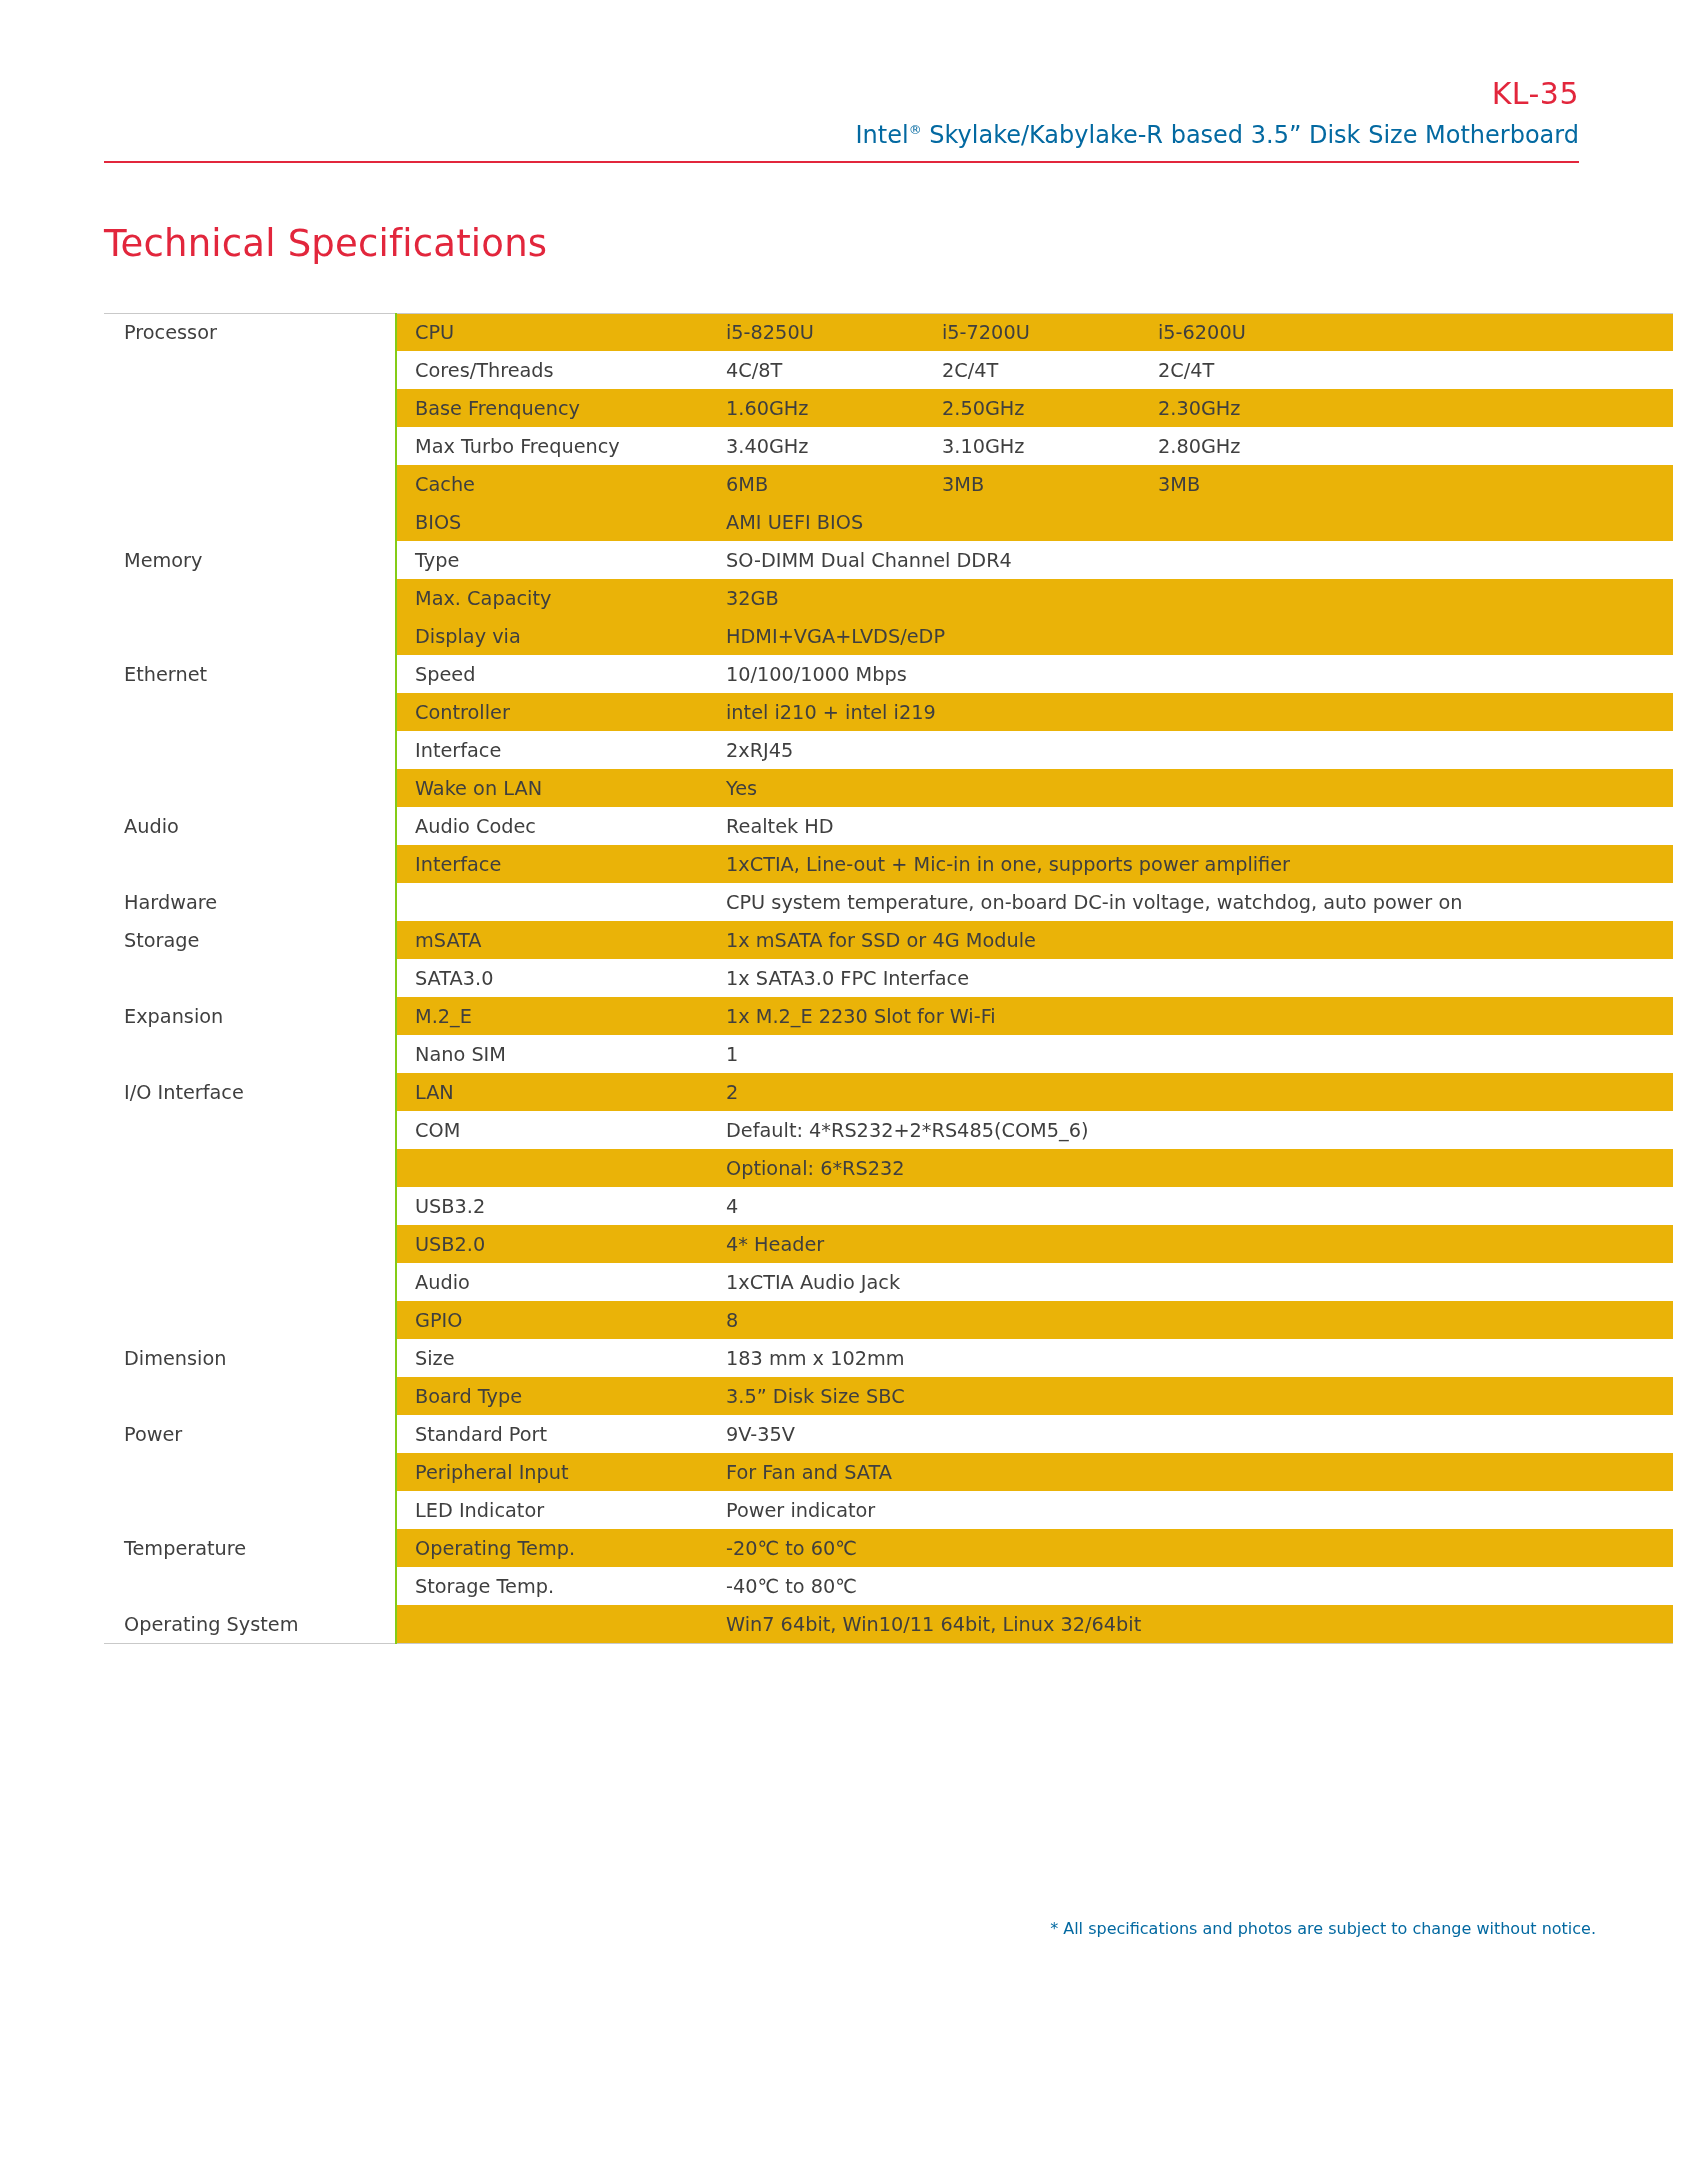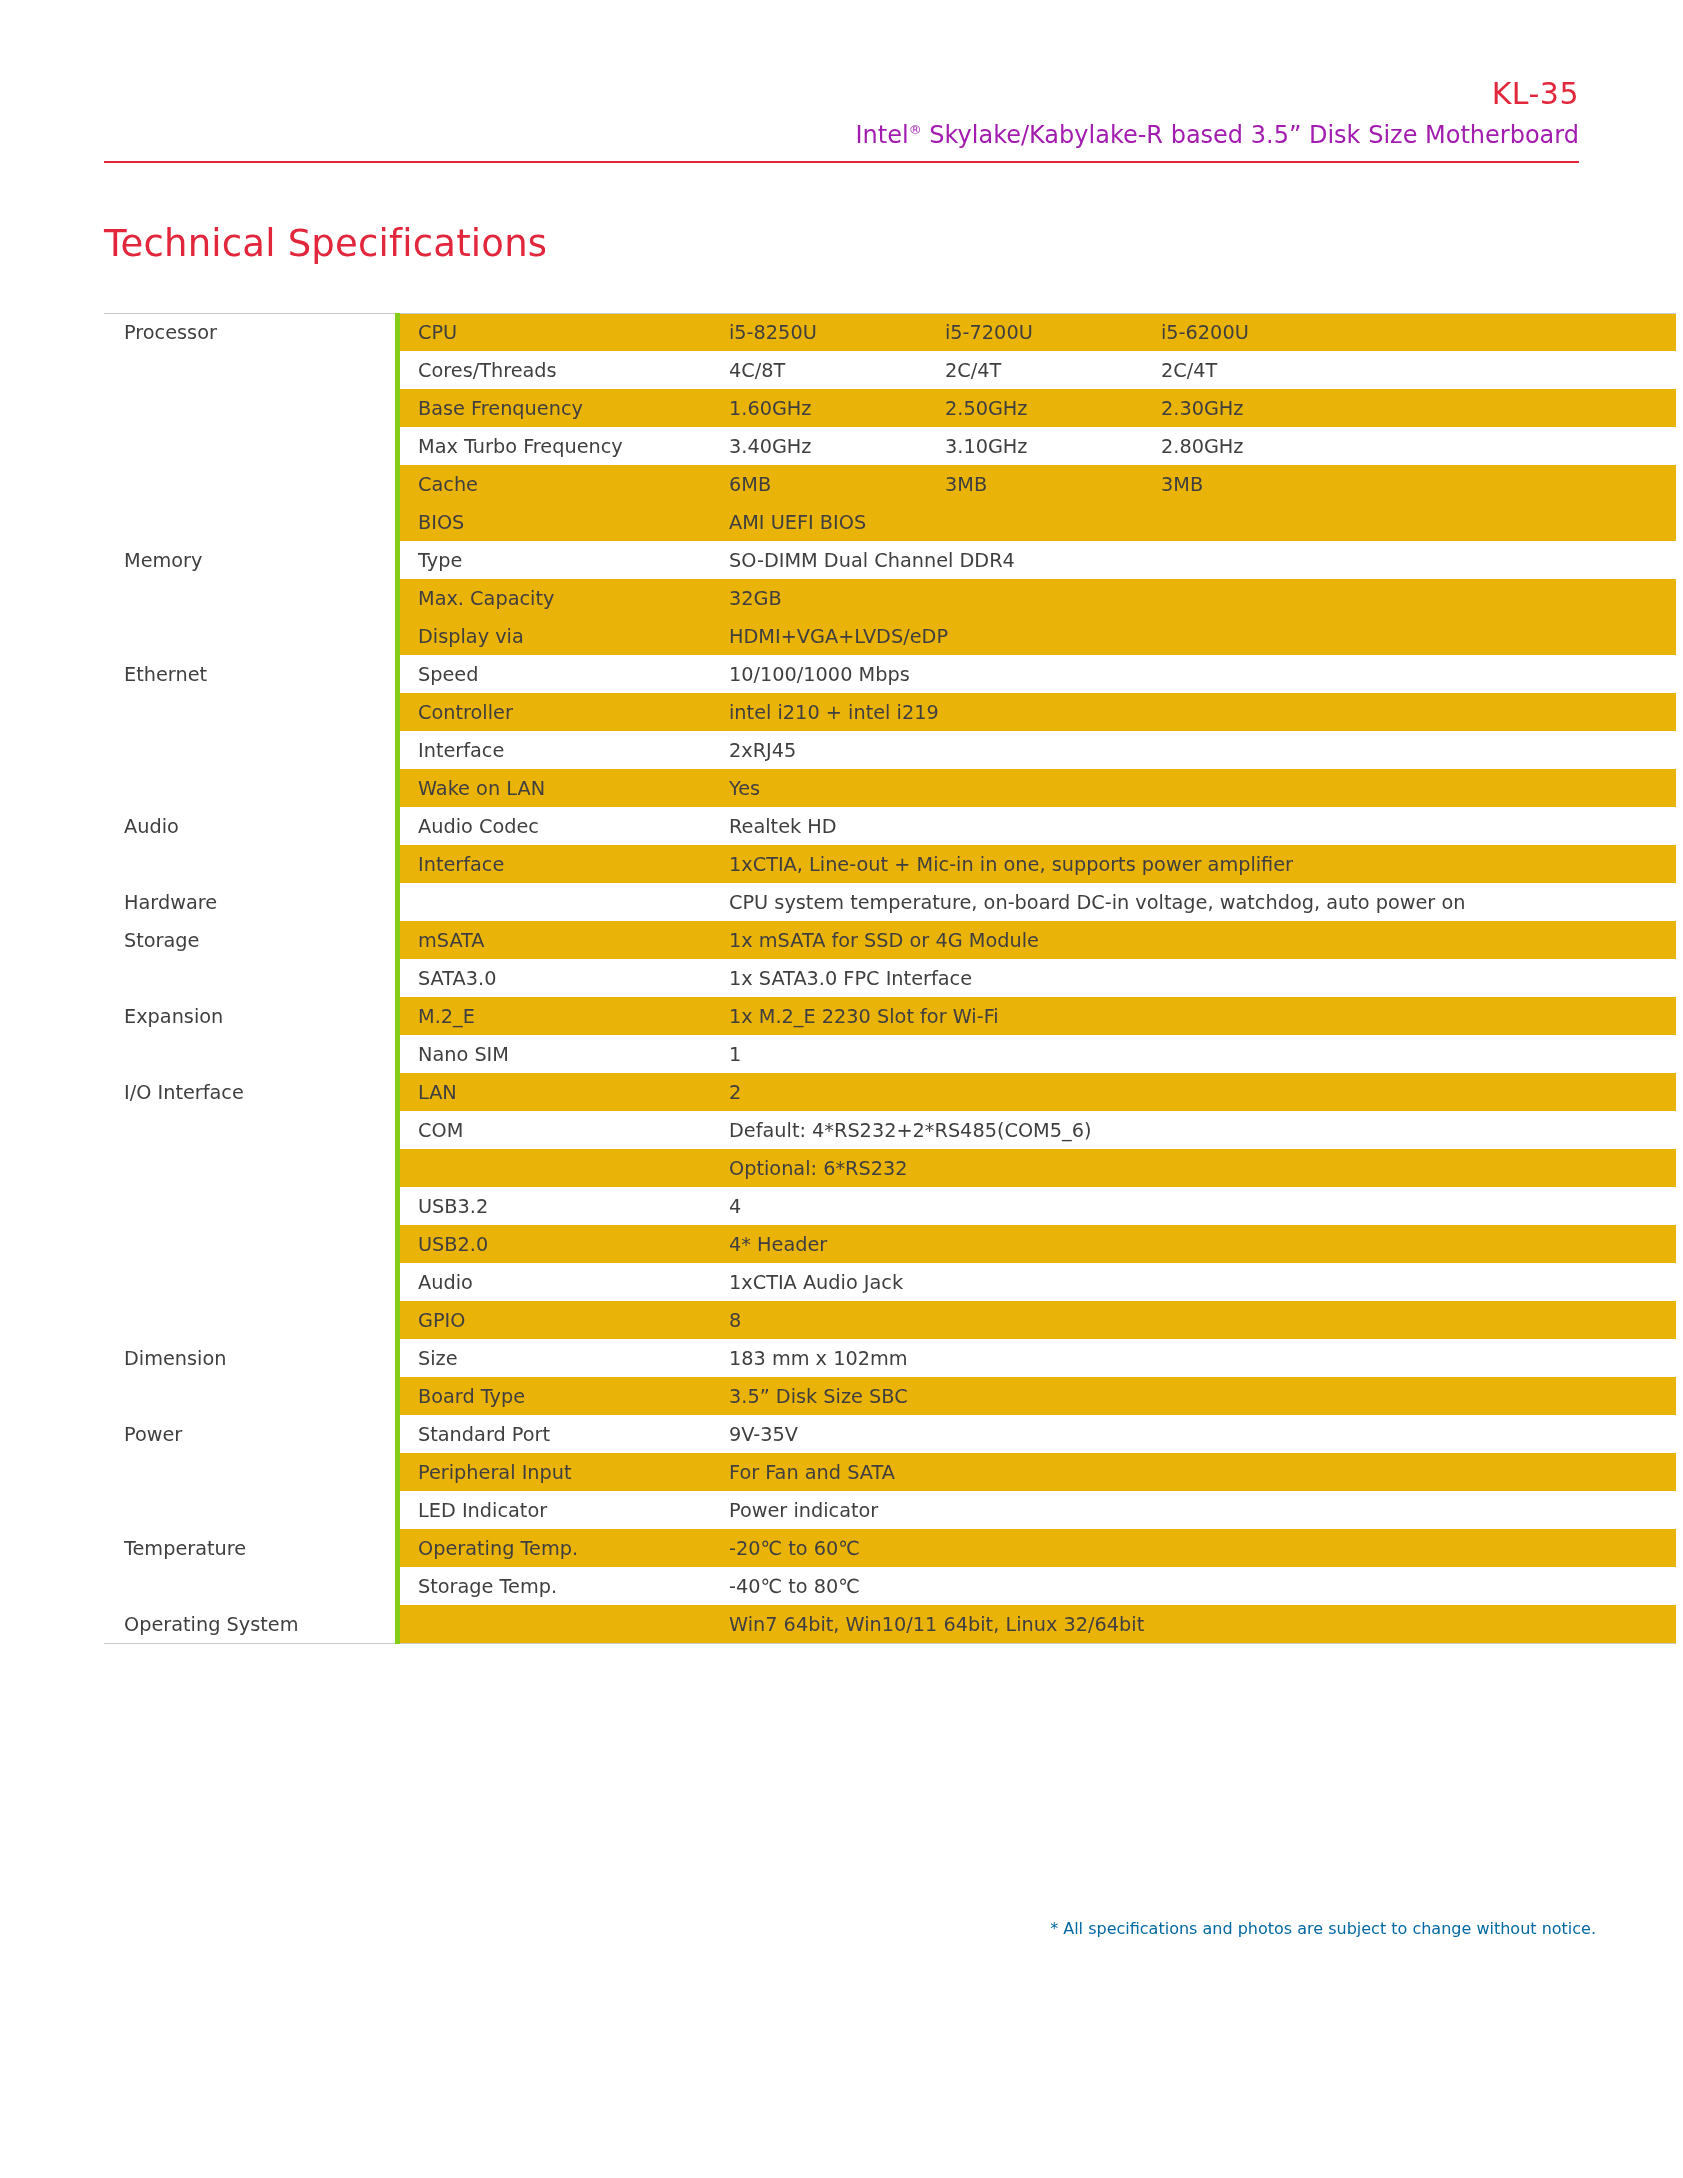--- a/index.html
+++ b/index.html
@@ -30,21 +30,21 @@
   }
   .header-model {
     color: #e2263c;
     font-size: 30px;
     letter-spacing: 0.5px;
     line-height: 1.1;
   }
   .header-sub {
     margin-top: 11px;
     font-size: 24px;
-    color: #a21caf;
+    color: #0369a1;
     line-height: 1.2;
   }
   .header-sub sup {
     font-size: 13px;
     vertical-align: super;
   }
   .header-rule {
     margin-top: 11px;
     height: 2px;
     background: #e2263c;
@@ -74,21 +74,21 @@
     padding: 0 0 0 18px;
     vertical-align: middle;
     color: #3f3f3f;
     white-space: nowrap;
     overflow: hidden;
   }
   td.cat {
     width: 271px;
     padding-left: 20px;
     background: #ffffff !important;
-    border-right: 5px solid #84cc16;
+    border-right: 2px solid #84cc16;
     color: #3f3f3f;
   }
   td.sub {
     width: 293px;
   }
   td.v1 { width: 198px; }
   td.v2 { width: 198px; }
   td.v3 { width: 515px; }
   td.vwide { width: 911px; }
 

